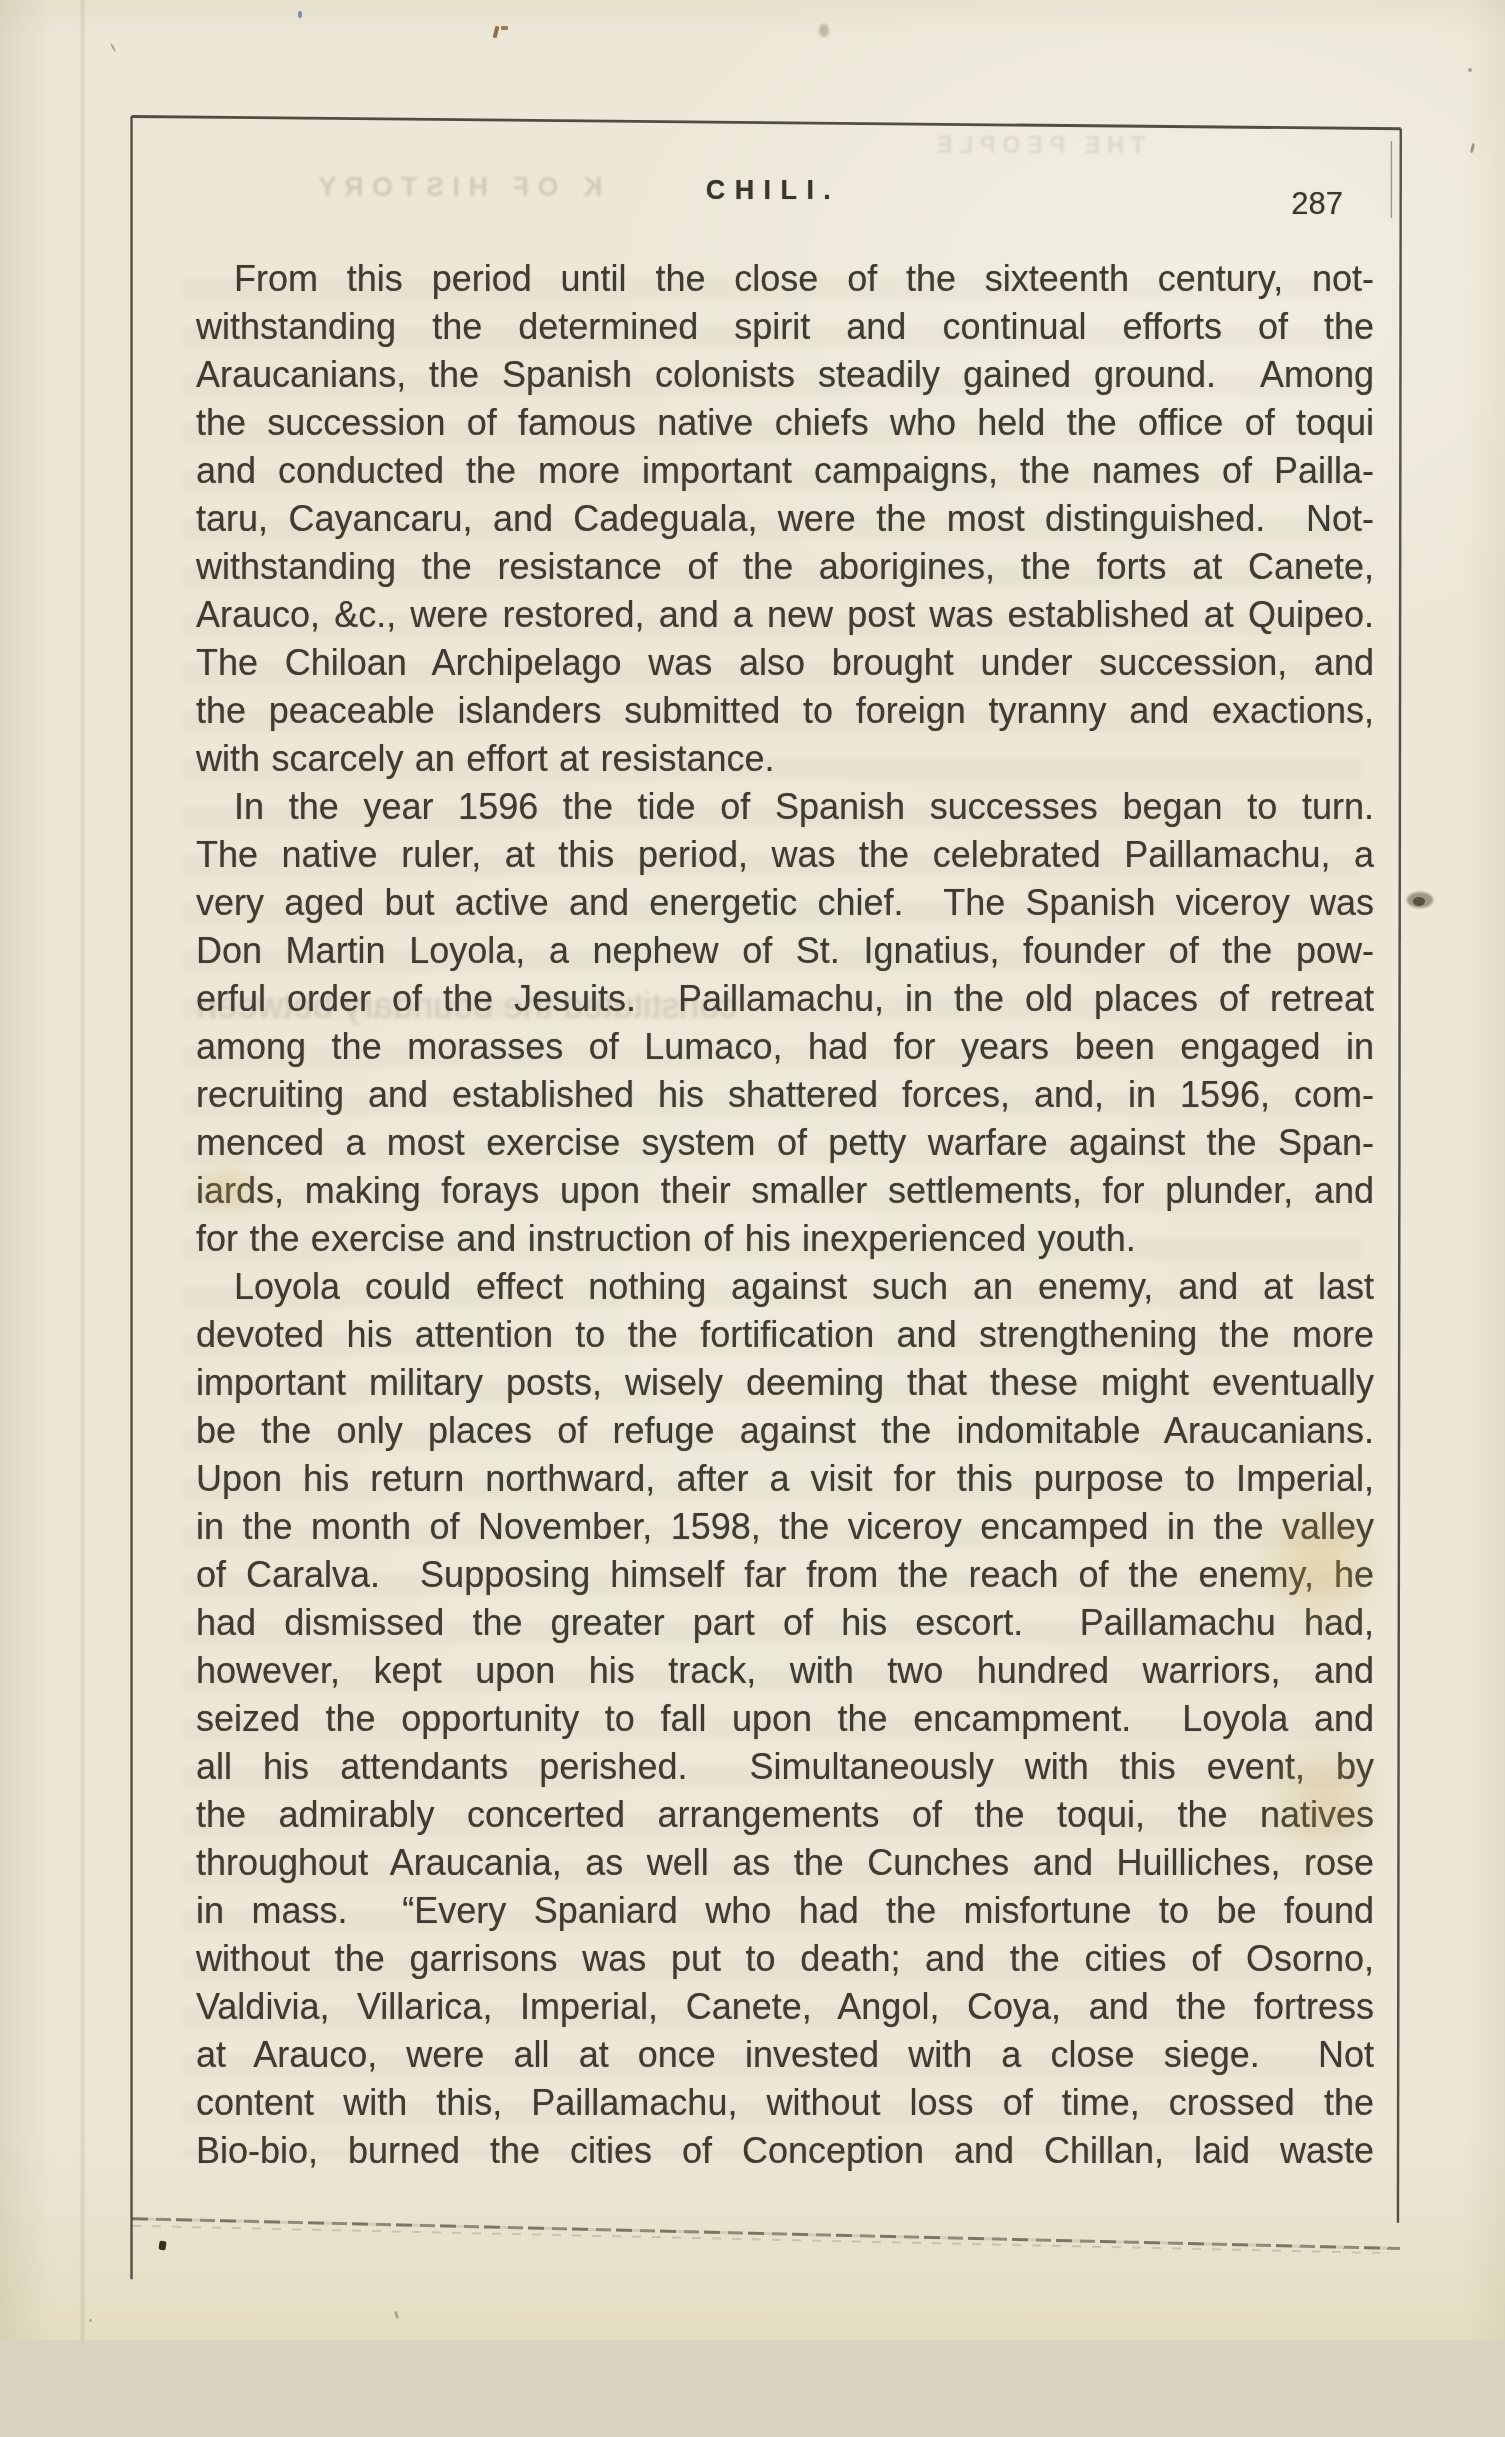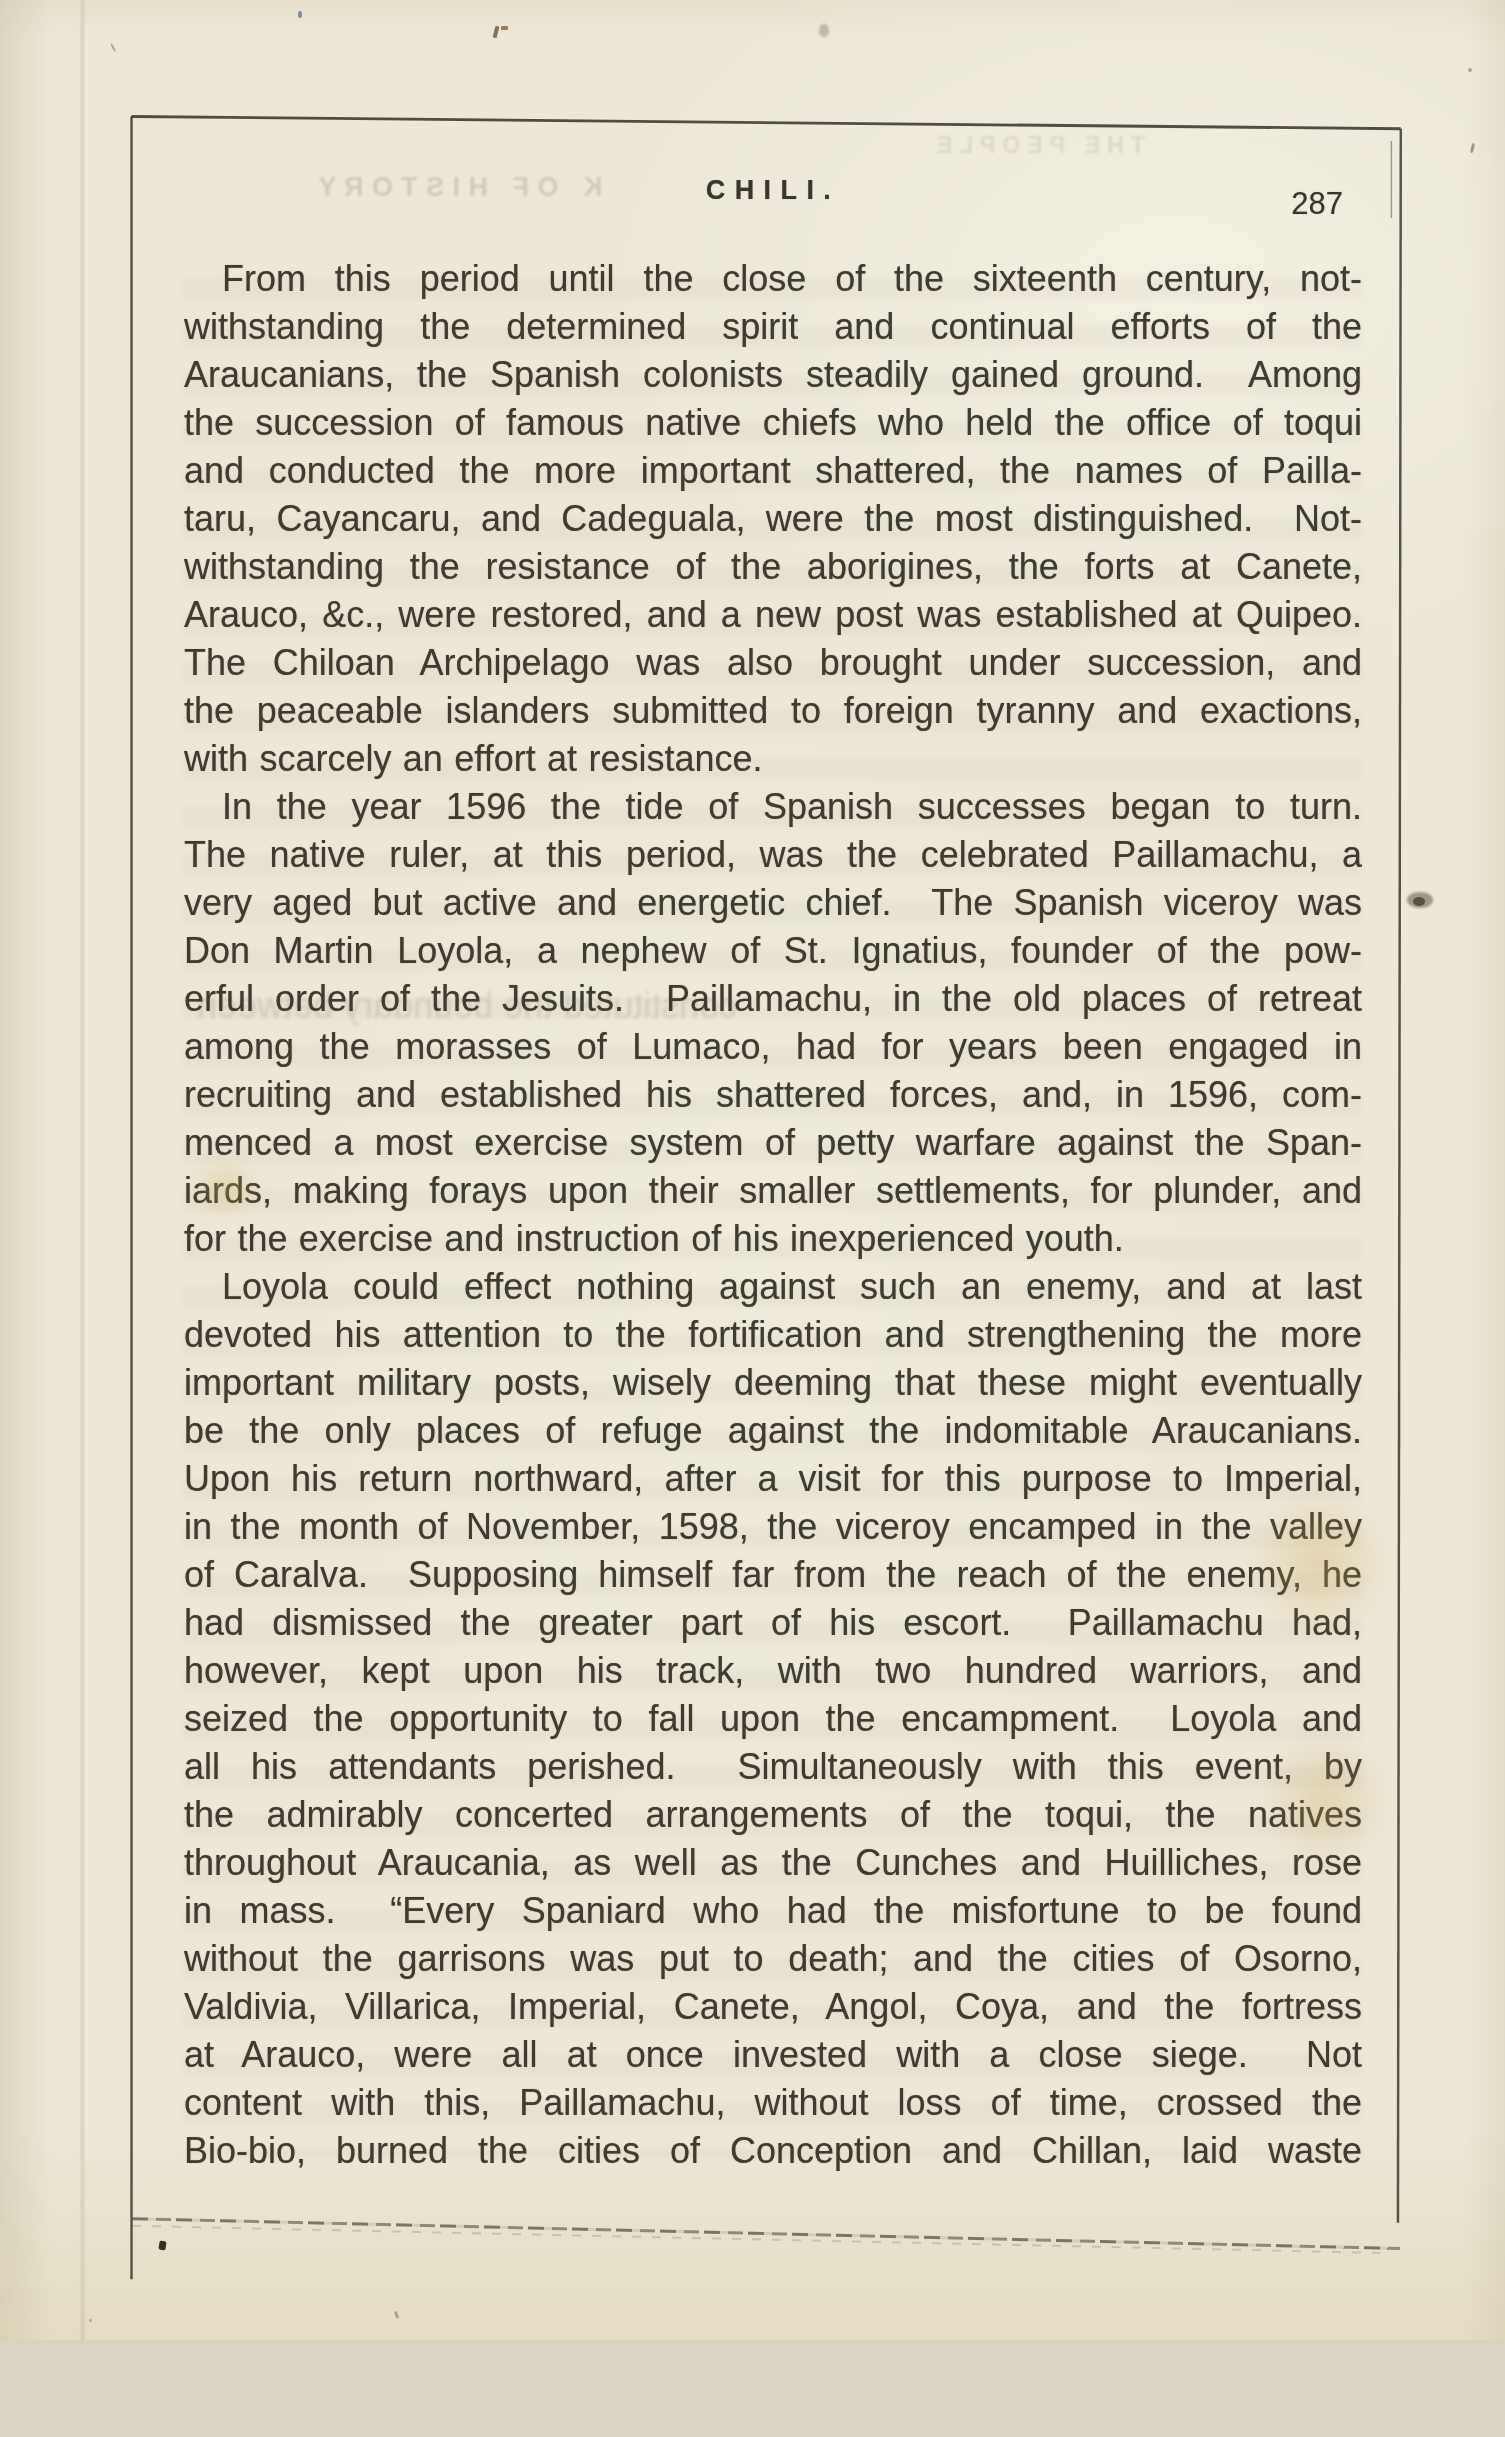--- a/index.html
+++ b/index.html
@@ -19,21 +19,21 @@
   .crease{position:absolute;left:79px;top:0;width:6.6px;height:2438px;
     background:linear-gradient(90deg,transparent,rgba(120,110,88,.16),transparent);}
   .frame-svg{position:absolute;left:0;top:0;}
   
   .running-header{position:absolute;left:184px;top:175px;width:1178px;text-align:center;
     font-size:27px;font-weight:bold;letter-spacing:9.4px;color:#39362c;
     text-shadow:0 0 0.9px rgba(57,54,44,.55);}
   .page-number{position:absolute;left:1155px;top:186px;width:188px;text-align:right;
     font-size:31px;color:#39362c;text-shadow:0 0 0.9px rgba(57,54,44,.5);}
   
-  .body-text{position:absolute;left:184px;top:255px;width:1178px;
+  .body-text{position:absolute;left:196px;top:255px;width:1178px;
     font-size:36px;line-height:48px;color:#403b31;
     text-shadow:0 0 0.9px rgba(64,59,49,.5);word-spacing:1.4px;}
   .para{margin:0;}
   .ln{min-height:48px;}
   .j{text-align:justify;text-align-last:justify;}
   .ind{text-indent:38px;}
   
   .ghost{position:absolute;transform:scaleX(-1);color:rgba(104,96,74,.38);
     filter:blur(1.2px);font-weight:bold;white-space:nowrap;}
   .ghost-rows{position:absolute;left:184px;top:278px;width:1178px;height:1879px;
@@ -71,21 +71,21 @@
 
   <div class="running-header">CHILI.</div>
   <div class="page-number">287</div>
 
   <div class="body-text">
     <div class="para">
       <div class="ln j ind">From this period until the close of the sixteenth century, not-</div>
       <div class="ln j">withstanding the determined spirit and continual efforts of the</div>
       <div class="ln j">Araucanians, the Spanish colonists steadily gained ground.&nbsp; Among</div>
       <div class="ln j">the succession of famous native chiefs who held the office of toqui</div>
-      <div class="ln j">and conducted the more important shattered, the names of Pailla-</div>
+      <div class="ln j">and conducted the more important campaigns, the names of Pailla-</div>
       <div class="ln j">taru, Cayancaru, and Cadeguala, were the most distinguished.&nbsp; Not-</div>
       <div class="ln j">withstanding the resistance of the aborigines, the forts at Canete,</div>
       <div class="ln j">Arauco, &amp;c., were restored, and a new post was established at Quipeo.</div>
       <div class="ln j">The Chiloan Archipelago was also brought under succession, and</div>
       <div class="ln j">the peaceable islanders submitted to foreign tyranny and exactions,</div>
       <div class="ln">with scarcely an effort at resistance.</div>
     </div>
     <div class="para">
       <div class="ln j ind">In the year 1596 the tide of Spanish successes began to turn.</div>
       <div class="ln j">The native ruler, at this period, was the celebrated Paillamachu, a</div>

